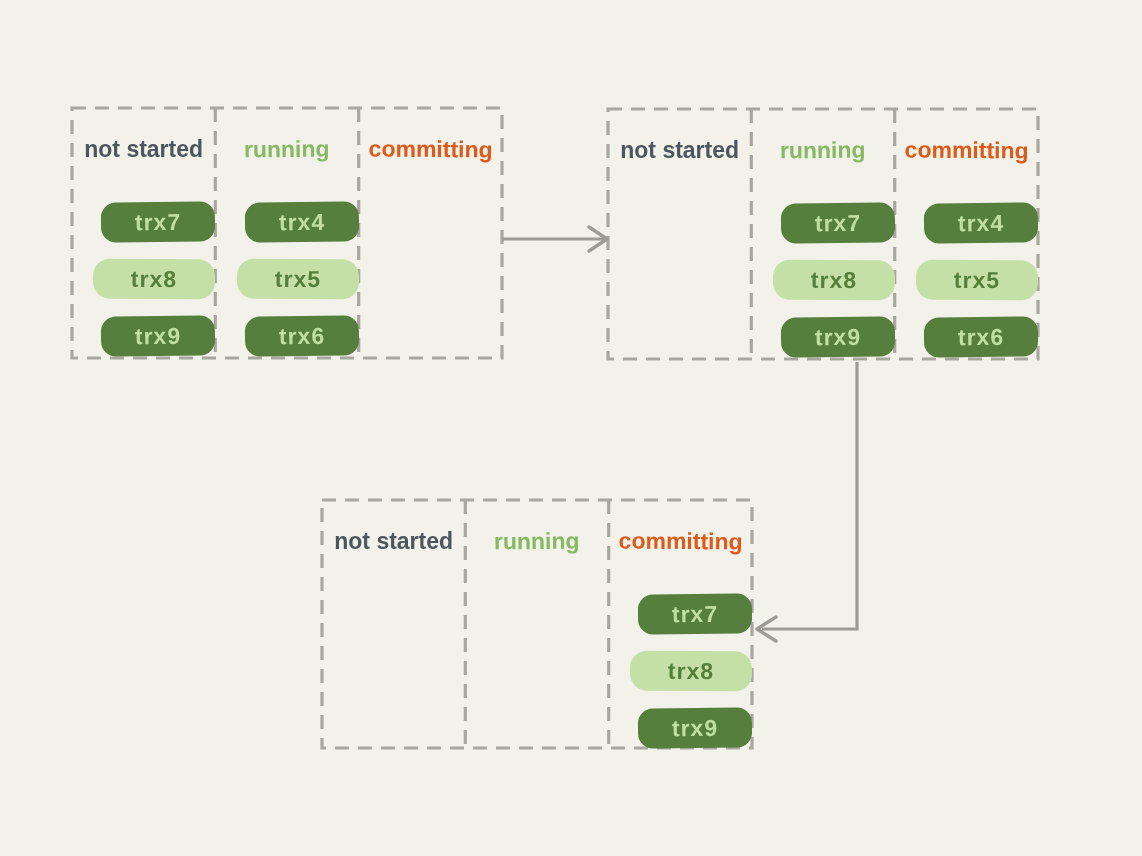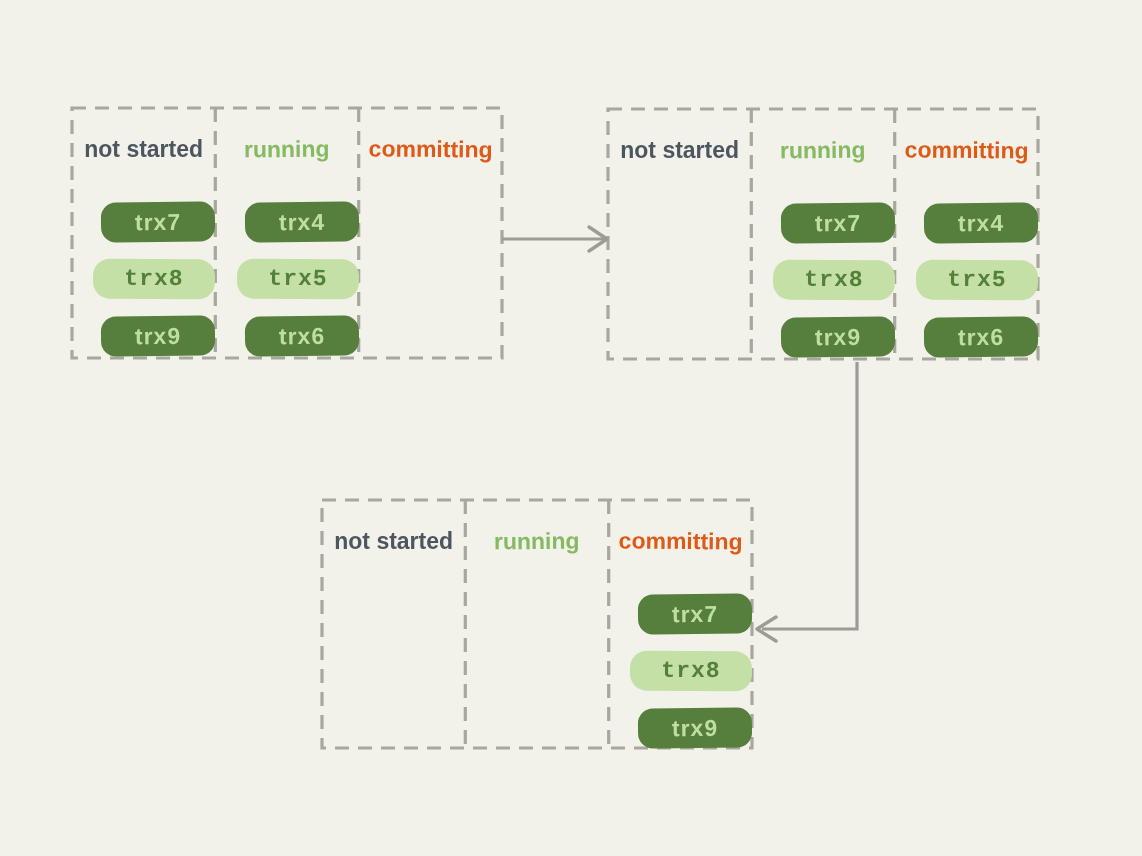--- a/index.html
+++ b/index.html
@@ -92,21 +92,20 @@
     background: var(--pill-dark-bg, #567e3c);
     color: var(--pill-dark-text, #bedfa0);
     transform: rotate(-0.7deg);
   }
   .pill.light {
     width: 122px;
     border-radius: 17px;
     background: var(--pill-light-bg, #c4e0a6);
     color: var(--pill-light-text, #53803a);
     transform: rotate(0.4deg);
-    font-family: Liberation Mono, monospace;
   }
 </style>
 </head>
 <body style="--background: #f2f1ea; --dash-gray: #a7a79f; --arrow-gray: #9c9c94; --not-started-label: #4b565e; --running-label: #85ba62; --committing-label: #de5a19; --pill-dark-bg: #567e3c; --pill-dark-text: #bedfa0; --pill-light-bg: #c4e0a6; --pill-light-text: #53803a;">
 
 <div class="canvas">
 
   <svg class="overlay" viewBox="0 0 1142 856" xmlns="http://www.w3.org/2000/svg">
 
     <rect x="72" y="108" width="430" height="250" class="dash-line"></rect>

